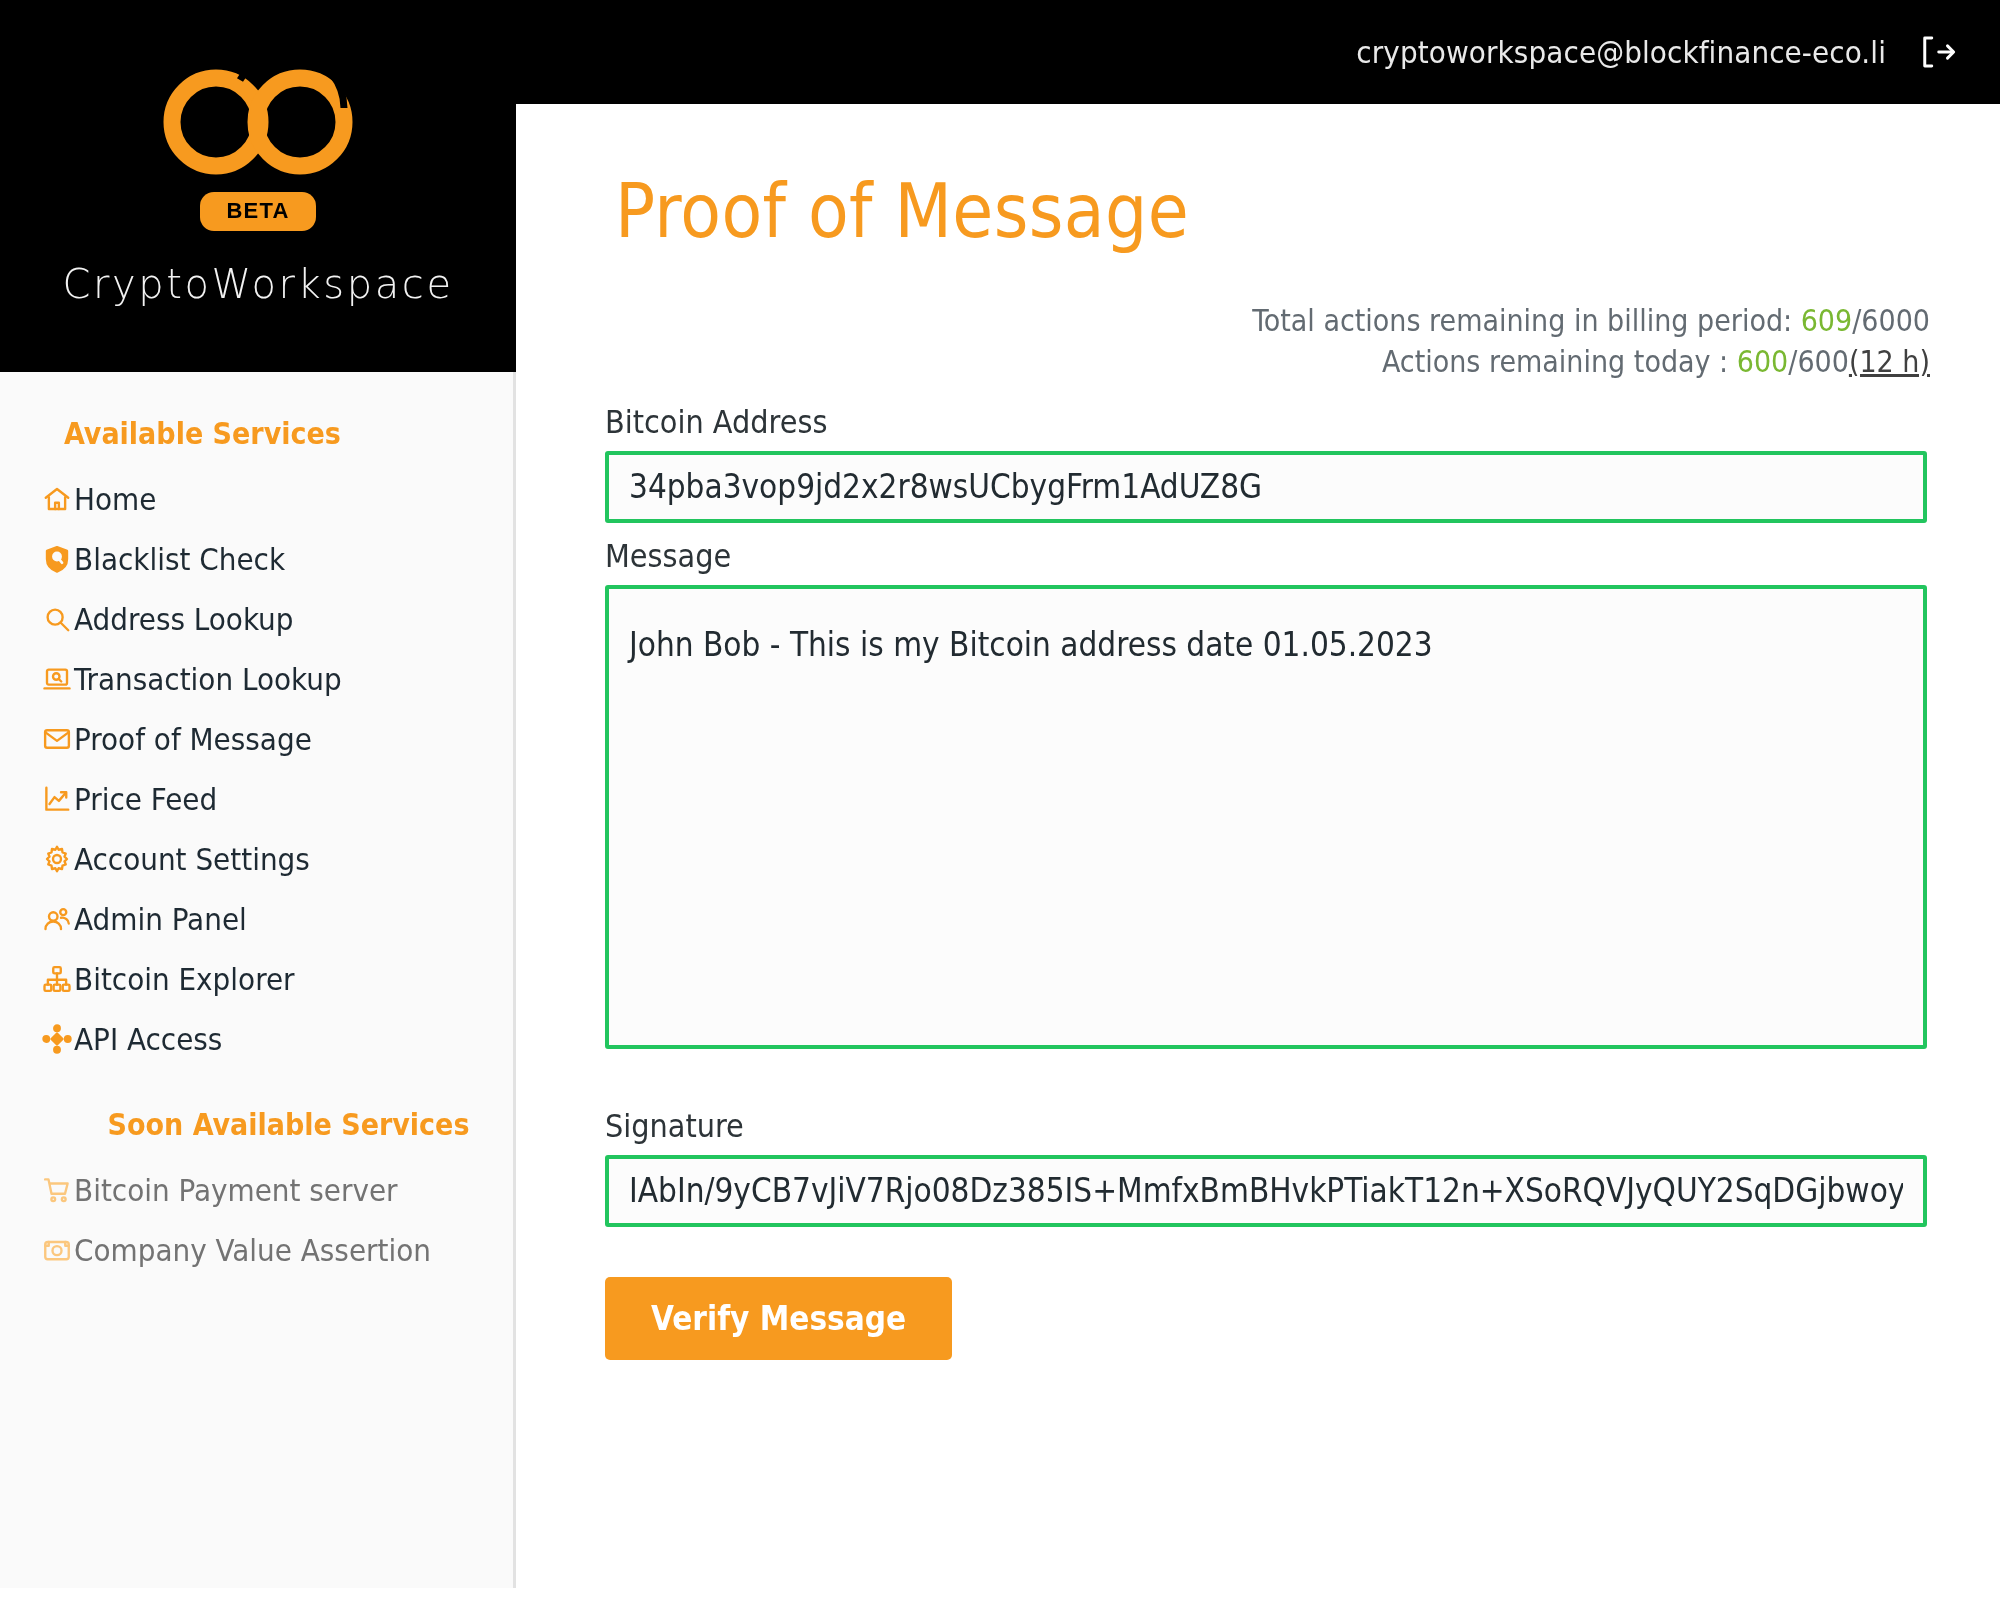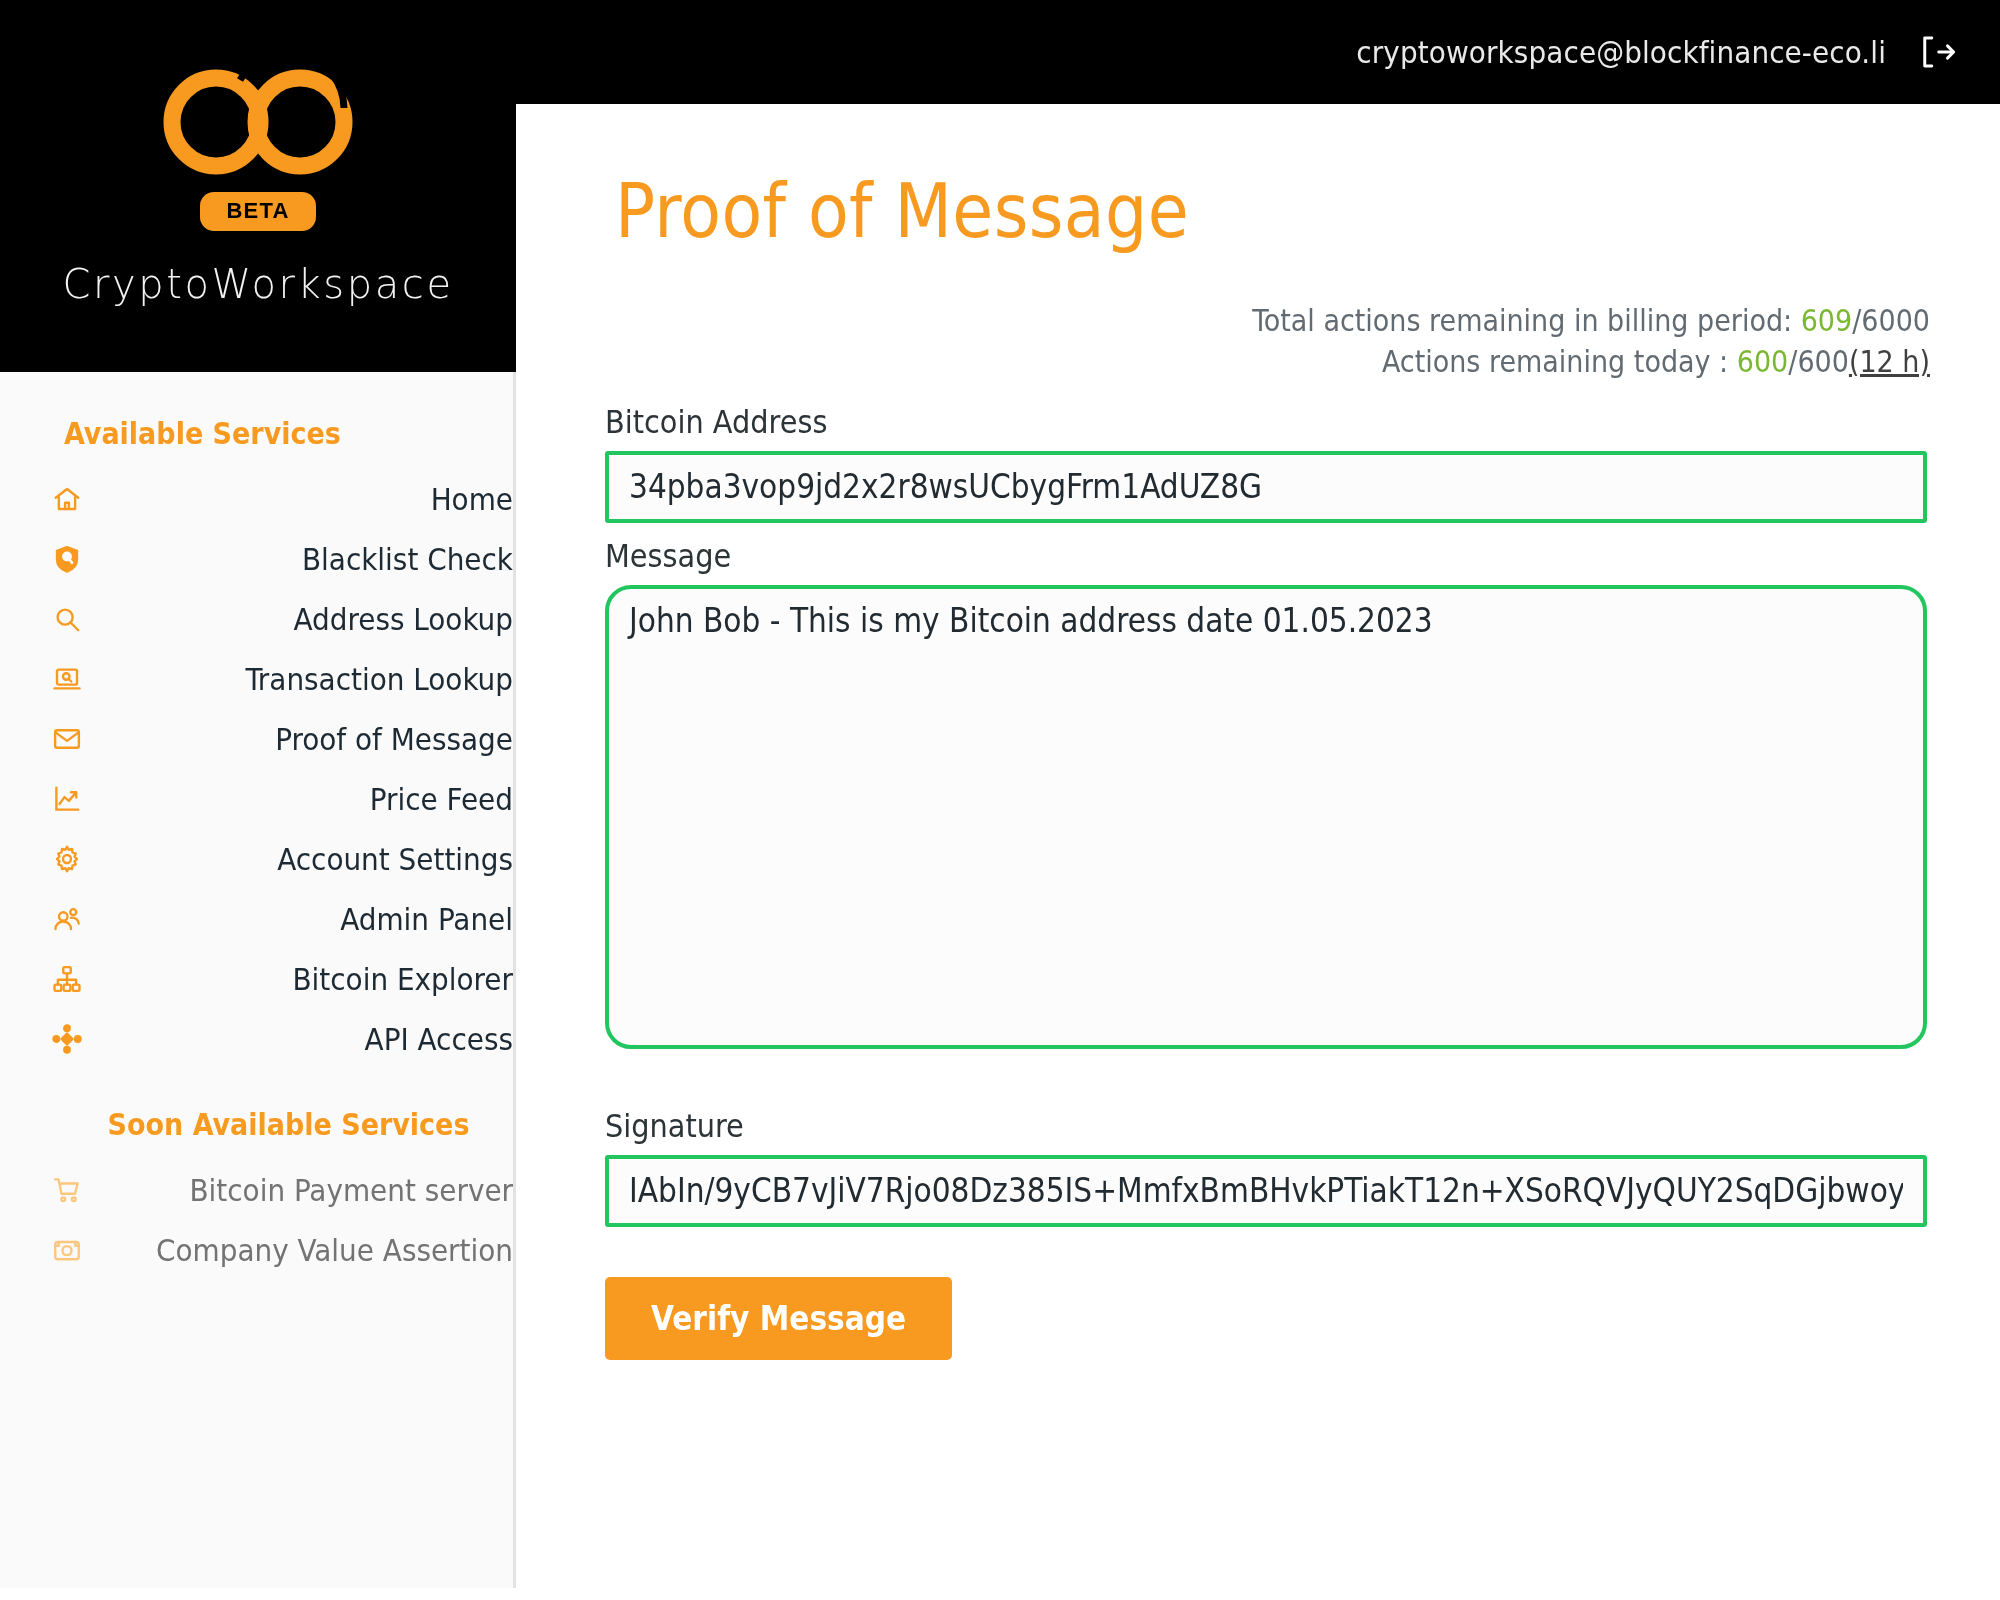--- a/index.html
+++ b/index.html
@@ -49,22 +49,22 @@
     background: #fafafa; border-right: 3px solid #e2e2e2; overflow: hidden;
   }
   .side-section-title {
     color: #f79a1f; font-weight: 700; font-size: 30px; padding: 44px 0 0 64px;
     font-family: "DejaVu Sans Condensed", "Liberation Sans", sans-serif;
     font-stretch: condensed;
   }
   .side-section-title.soon { padding-top: 38px; text-align: center; }
   .nav-list { list-style: none; padding-top: 18px; }
   .nav-item {
-    display: flex; align-items: center; gap: 22px;
-    padding: 13px 0 13px 50px; cursor: pointer; justify-content: space-between;
+    display: flex; align-items: center; 
+    padding: 13px 0 13px 40px; cursor: pointer;
   }
   .nav-item .label {
     font-size: 31px; color: #1e2a33; line-height: 1;
     font-family: "DejaVu Sans Condensed", "Liberation Sans", sans-serif;
     font-stretch: condensed; white-space: nowrap;
   }
   .nav-item.disabled { cursor: default; }
   .nav-item.disabled .label { color: #737373; }
   .nav-item.disabled .icon svg { stroke: #fbc77e; }
   .icon { width: 34px; height: 34px; display: flex; align-items: center; justify-content: center; flex: 0 0 34px; }
@@ -96,21 +96,21 @@
     font-stretch: condensed;
   }
   .txt-input, .txt-area {
     width: 1322px; background: #fcfcfc; border: 4px solid #22c55e; border-radius: 3px;
     font-size: 33px; color: #222b31; padding: 0 20px;
     font-family: "DejaVu Sans Condensed", "Liberation Sans", sans-serif;
     font-stretch: condensed; outline: none; display: block;
   }
   .txt-input { height: 72px; line-height: 68px; white-space: nowrap; overflow: hidden; }
   .txt-area {
-    height: 464px; padding-top: 10px; line-height: 1.35; resize: none; overflow: hidden; border-radius: 26px;
+    height: 464px; padding-top: 34px; line-height: 1.35; resize: none; overflow: hidden;
   }
   .spacer-sig { height: 44px; }
   .verify-btn {
     margin-top: 50px; background: #f79a1f; color: #ffffff; border: none; border-radius: 5px;
     font-size: 33px; font-weight: 700; padding: 22px 46px; cursor: pointer;
     font-family: "DejaVu Sans Condensed", "Liberation Sans", sans-serif;
     font-stretch: condensed;
   }
 </style>
 </head>

